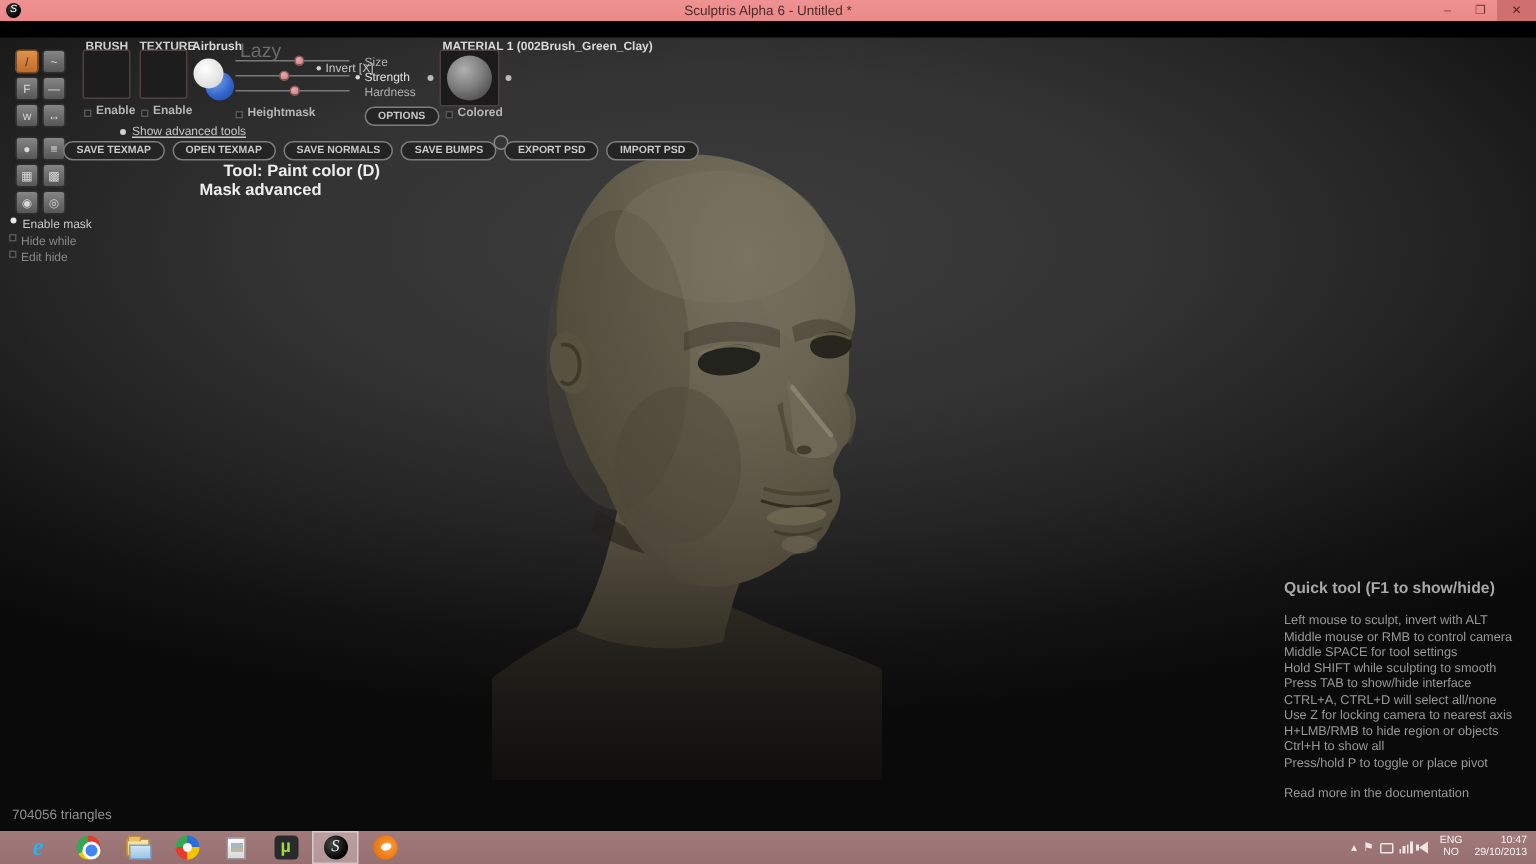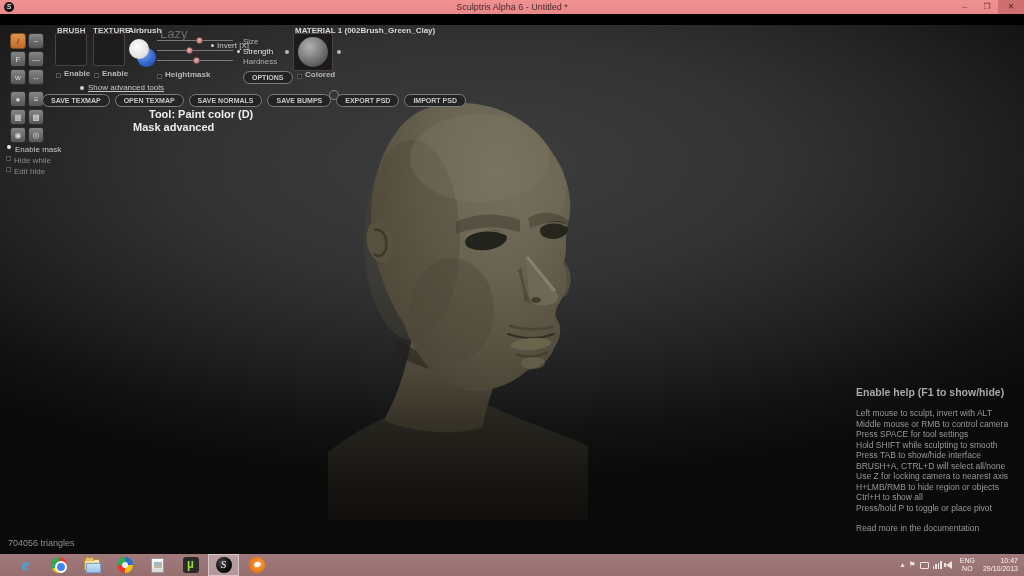--- a/index.html
+++ b/index.html
@@ -346,28 +346,28 @@
         <div class="pill">SAVE BUMPS</div>
         <div class="pill">EXPORT PSD</div>
         <div class="pill">IMPORT PSD</div>
       </div>
 
       <div class="status-tool">Tool: Paint color (D)</div>
       <div class="status-mask">Mask advanced</div>
     </div>
 
     <div class="quickhelp">
-      <div class="qh-title">Enable help (F1 to show/hide)</div>
+      <div class="qh-title">Quick tool (F1 to show/hide)</div>
       <ul class="qh-lines">
         <li>Left mouse to sculpt, invert with ALT</li>
         <li>Middle mouse or RMB to control camera</li>
-        <li>Press SPACE for tool settings</li>
+        <li>Middle SPACE for tool settings</li>
         <li>Hold SHIFT while sculpting to smooth</li>
         <li>Press TAB to show/hide interface</li>
-        <li>BRUSH+A, CTRL+D will select all/none</li>
+        <li>CTRL+A, CTRL+D will select all/none</li>
         <li>Use Z for locking camera to nearest axis</li>
         <li>H+LMB/RMB to hide region or objects</li>
         <li>Ctrl+H to show all</li>
         <li>Press/hold P to toggle or place pivot</li>
       </ul>
       <div class="qh-footer">Read more in the documentation</div>
     </div>
 
     <div class="triangles">704056 triangles</div>
   </div>

